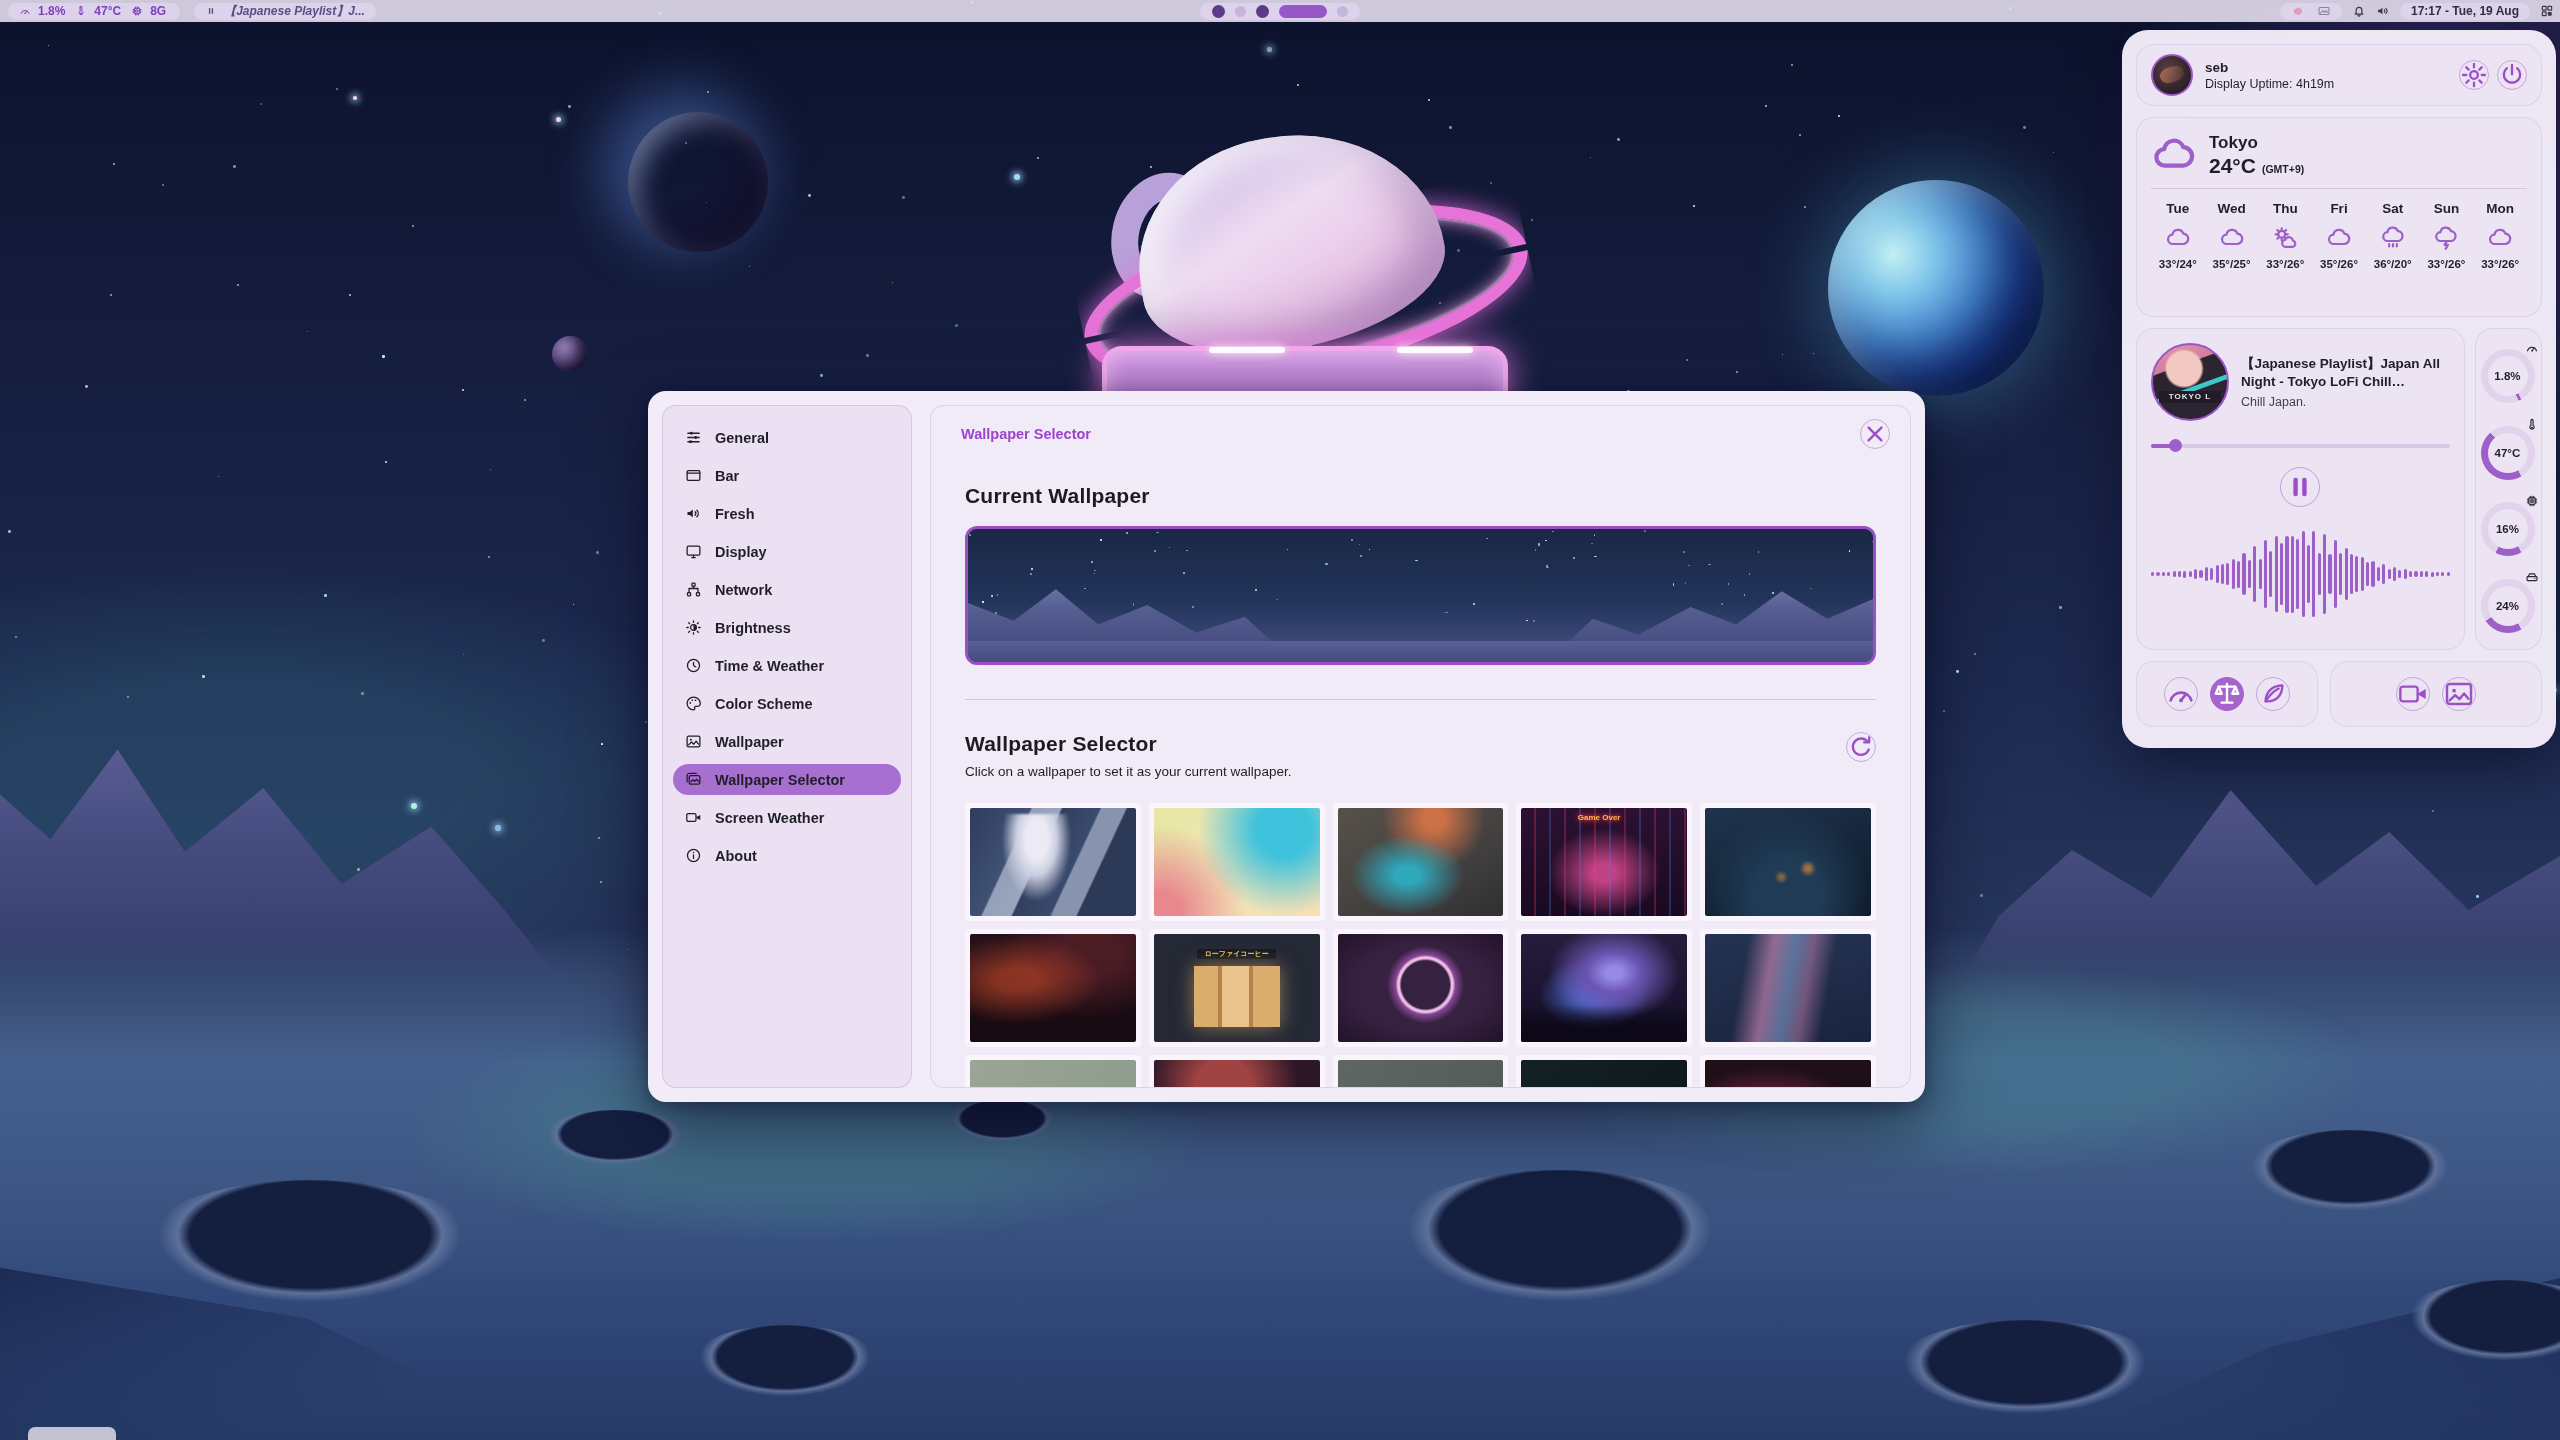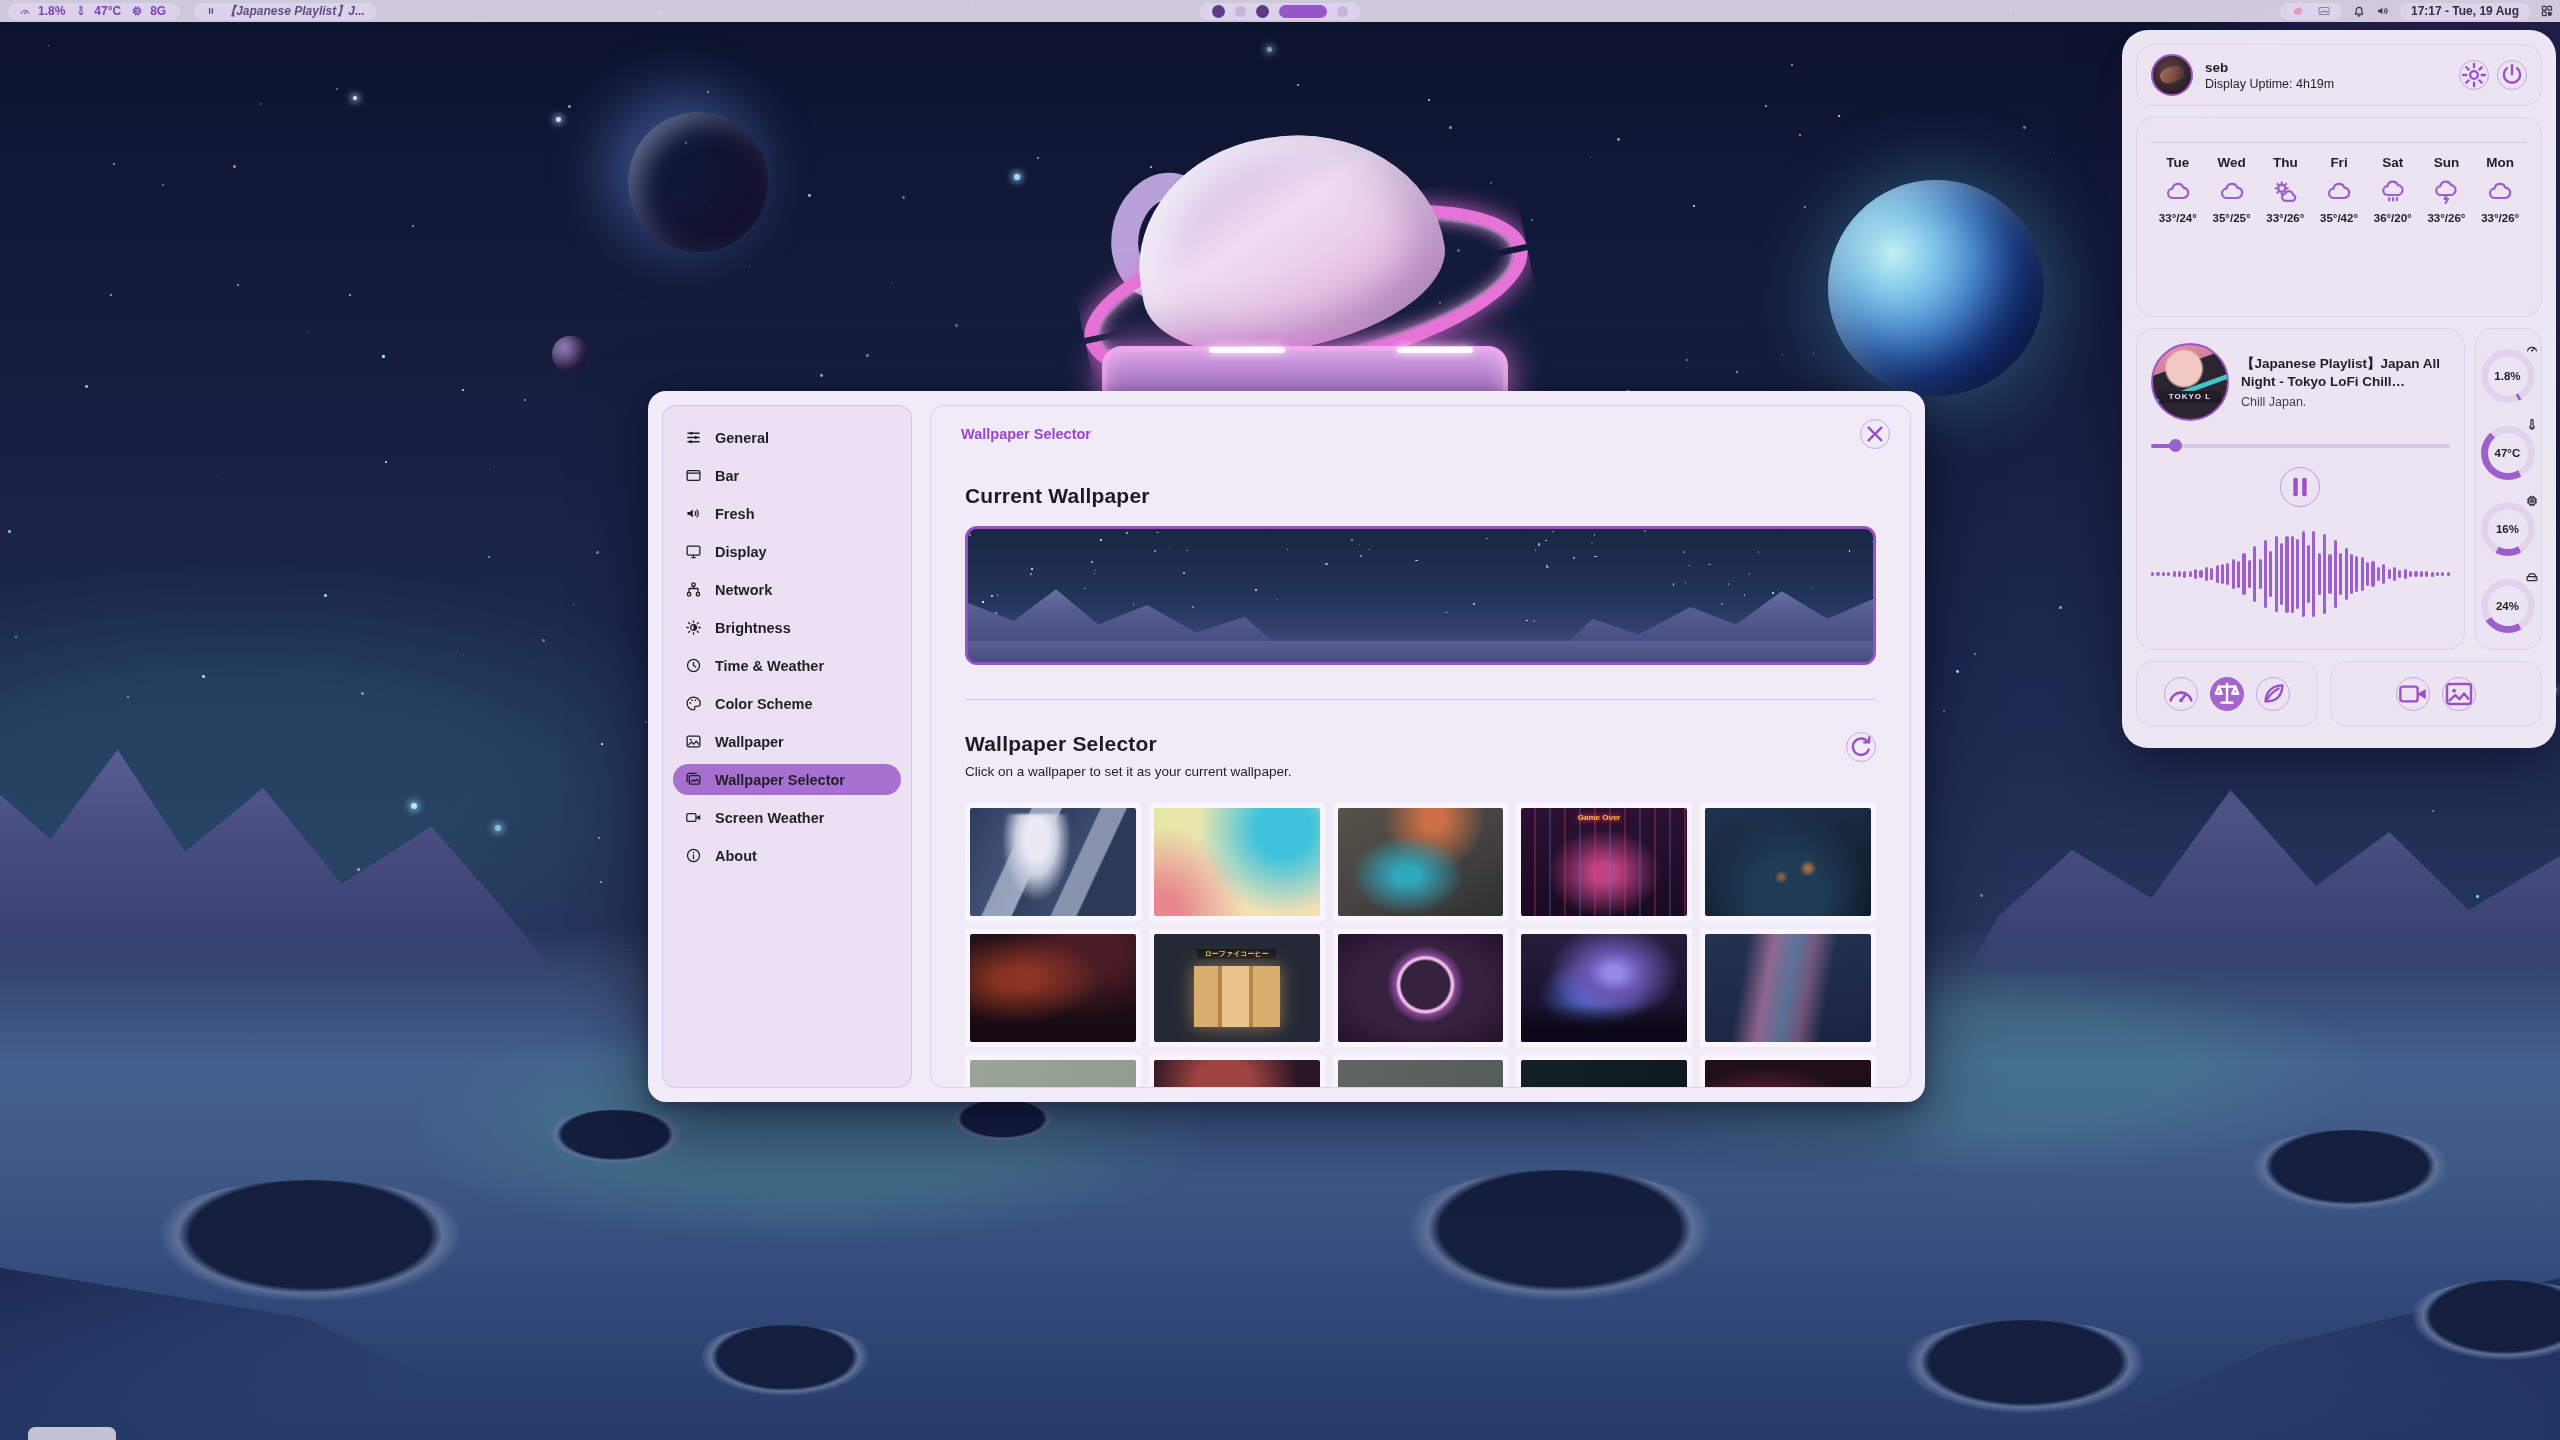--- a/index.html
+++ b/index.html
@@ -904,20 +904,34 @@
             <svg viewBox="0 0 24 24" fill="none" stroke="currentColor" stroke-width="2" stroke-linecap="round" stroke-linejoin="round" style="width:100%;height:100%">
               <path d="M12 3.4v8"></path>
               <path d="M7.7 6.1a7 7 0 108.6 0"></path>
             </svg>
           </span>
         </div>
     </div>
   </div>
 
   <div class="card weather-card">
+    <div class="w-head">
+      <div class="w-cloud" style="display: inline-flex;">
+          <svg viewBox="0 0 24 24" fill="none" stroke="currentColor" stroke-width="2" stroke-linecap="round" stroke-linejoin="round" style="width:100%;height:100%">
+            <path d="M7.3 17.5a4.3 4.3 0 01-.4-8.6 5.2 5.2 0 0110-1 4 4 0 01-.6 9.6H7.3z"></path>
+          </svg>
+        </div>
+      <div>
+        <div class="w-city">Tokyo</div>
+        <div class="w-temp-row">
+          <span class="w-temp">24°C</span>
+          <span class="w-tz">(GMT+9)</span>
+        </div>
+      </div>
+    </div>
     <div class="w-div"></div>
     <div class="w-days">
         <div class="w-day">
           <div class="d">Tue</div>
           <div class="ic"><svg viewBox="0 0 24 24" fill="none" stroke="currentColor" stroke-width="2" stroke-linecap="round" stroke-linejoin="round" style="width:100%;height:100%">
               <path d="M7.3 17.5a4.3 4.3 0 01-.4-8.6 5.2 5.2 0 0110-1 4 4 0 01-.6 9.6H7.3z"></path>
             </svg></div>
           <div class="t">33°/24°</div>
         </div>
         <div class="w-day">
@@ -934,21 +948,21 @@
               <path d="M9 3v1.5M9 12.7v1.5M3.4 8.6h1.5M13.1 8.6h1.5M5 4.6l1.1 1.1M11.9 11.5l1.1 1.1M13 4.6l-1.1 1.1M6.1 11.5L5 12.6"></path>
               <path d="M13.2 20.2h5.6a2.9 2.9 0 00.5-5.7 3.7 3.7 0 00-7.1-.9 3.3 3.3 0 001 6.6z" fill="#ece3f3"></path>
             </svg></div>
           <div class="t">33°/26°</div>
         </div>
         <div class="w-day">
           <div class="d">Fri</div>
           <div class="ic"><svg viewBox="0 0 24 24" fill="none" stroke="currentColor" stroke-width="2" stroke-linecap="round" stroke-linejoin="round" style="width:100%;height:100%">
               <path d="M7.3 17.5a4.3 4.3 0 01-.4-8.6 5.2 5.2 0 0110-1 4 4 0 01-.6 9.6H7.3z"></path>
             </svg></div>
-          <div class="t">35°/42°</div>
+          <div class="t">35°/26°</div>
         </div>
         <div class="w-day">
           <div class="d">Sat</div>
           <div class="ic"><svg viewBox="0 0 24 24" fill="none" stroke="currentColor" stroke-width="2" stroke-linecap="round" stroke-linejoin="round" style="width:100%;height:100%">
               <path d="M7.3 14.8a4.1 4.1 0 01-.4-8.2 5 5 0 019.6-1 3.8 3.8 0 01-.6 9.2H7.3z"></path>
               <path d="M8.5 17.6v2.2M12 17.6v2.2M15.5 17.6v2.2"></path>
             </svg></div>
           <div class="t">36°/20°</div>
         </div>
         <div class="w-day">

